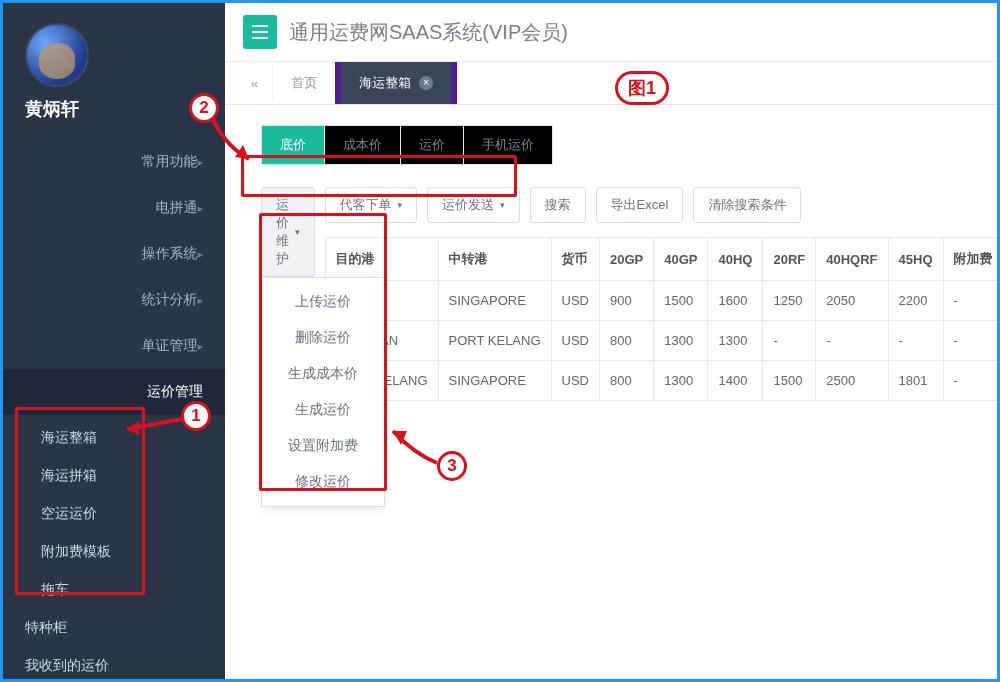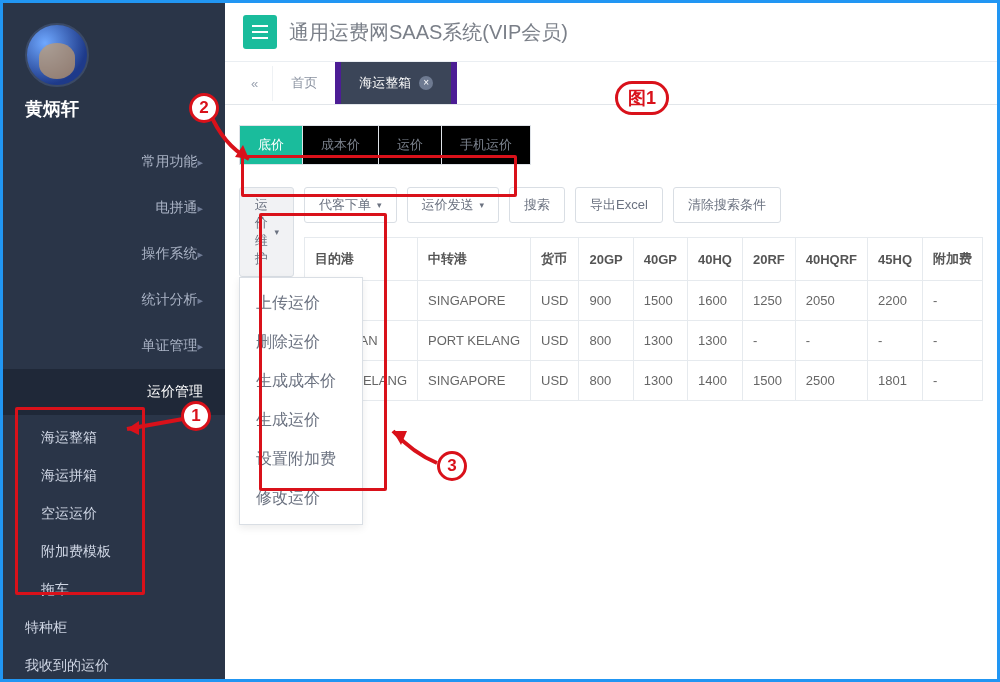--- a/index.html
+++ b/index.html
@@ -89,21 +89,21 @@
     border-right: 6px solid #4c1d95;
   }
   .tab-page.active {
     background: #3b4558; color: #fff;
     display: flex; align-items: center; gap: 8px;
   }
   .close-x {
     width: 14px; height: 14px; border-radius: 50%;
     background: #6e7a91; color: #fff; font-size: 10px; line-height: 14px; text-align: center;
   }
-  .content { padding: 20px 14px 0; position: relative; }
+  .content { padding: 20px 36px 0; position: relative; }
   .sub-tabs {
     display: inline-flex; border: 1px solid #dfe3e8;
   }
   .sub-tab {
     padding: 10px 18px; color: #7b828d; cursor: pointer;
     border-right: 1px solid #dfe3e8; background: #000000;
   }
   .sub-tab:last-child { border-right: none; }
   .sub-tab.active { background: #1abc9c; color: #fff; }
   .toolbar {
@@ -127,21 +127,21 @@
     position: absolute;
     top: 100%; left: 0;
     width: 124px;
     background: #fff;
     border: 1px solid #d9dee4;
     box-shadow: 0 3px 8px rgba(0,0,0,.08);
     padding: 6px 0;
     z-index: 5;
   }
   .dropdown-menu .mi {
-    padding: 9px 16px; color: #6b7280; cursor: pointer; font-size: 16px;
+    padding: 9px 16px; color: #6b7280; cursor: pointer; font-size: 14px; text-align: center;
   }
   
   .table-wrap { margin-top: 0; }
   table {
     border-collapse: collapse; width: 100%; font-size: 13px; color: #666;
     table-layout: auto;
   }
   th, td {
     border: 1px solid #e6eaee; padding: 12px 10px; text-align: left; white-space: nowrap;
   }
@@ -338,21 +338,21 @@
                 </tr>
               </tbody>
             </table>
           </div>
         </div>
       </div>
     </div>
   </main>
 </div>
 
-<div class="ann ann-label" style="left:612px; top:78px;">
+<div class="ann ann-label" style="left:612px; top:68px;">
   <span>图1</span>
 </div>
 
 <div class="ann ann-badge" style="left:178px; top:398px;">
   <span>1</span>
 </div>
 
 <div class="ann ann-box" style="left:12px; top:404px; width:130px; height:188px;"></div>
 
 <div class="arrow" style="left:112px; top:408px;">

